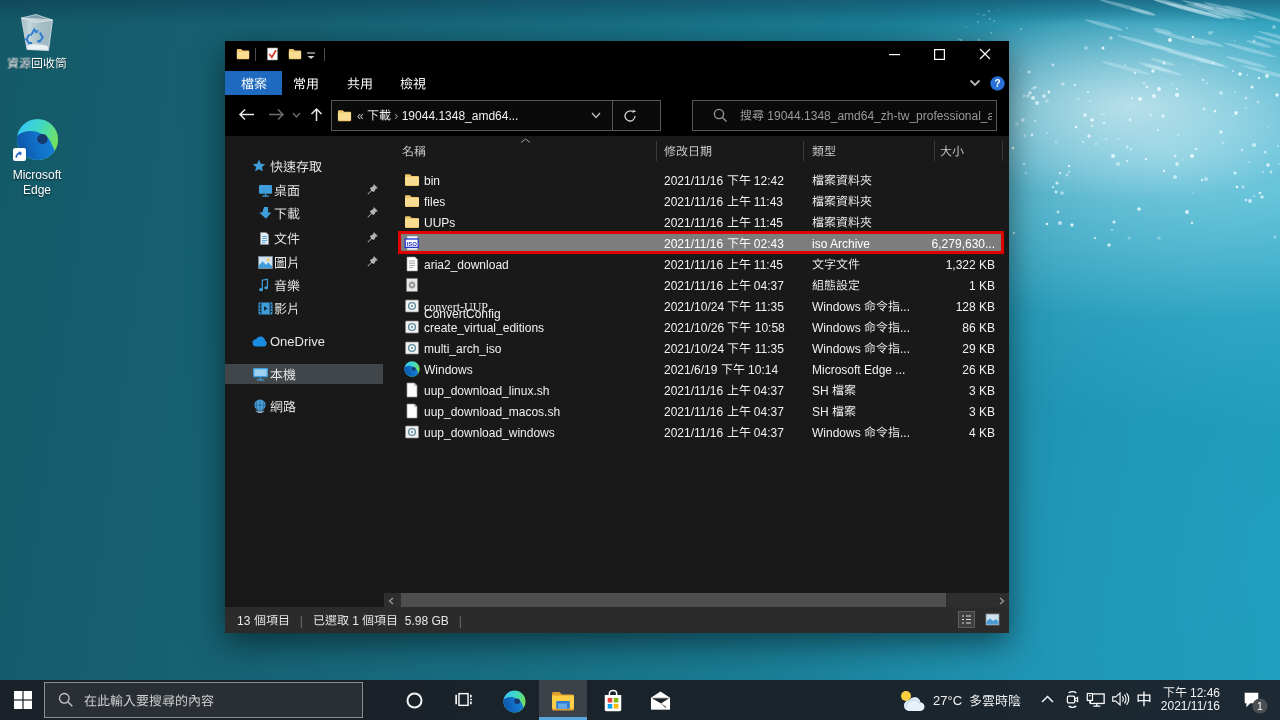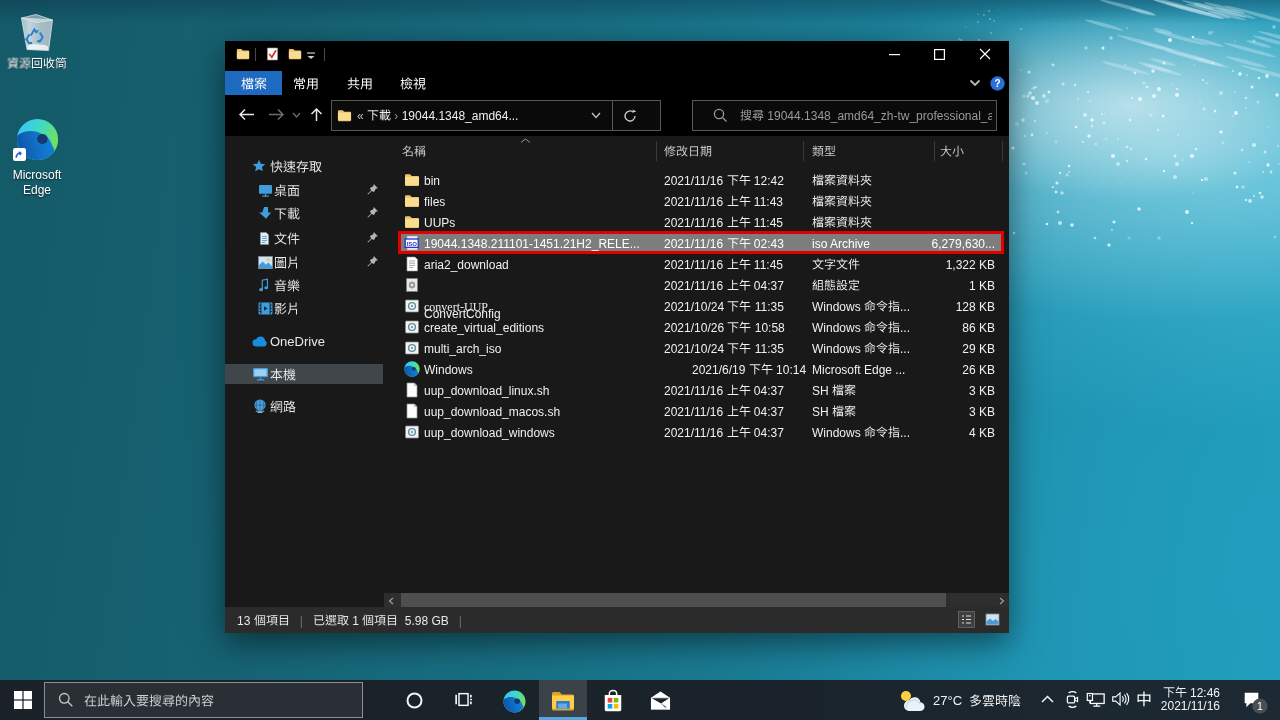--- a/index.html
+++ b/index.html
@@ -782,21 +782,20 @@
           <use href="#u6848" x="1000"></use>
           <use href="#u8CC7" x="2000"></use>
           <use href="#u6599" x="3000"></use>
           <use href="#u593E" x="4000"></use>
         </g>
       </svg></div>
     <div style="position:absolute;left:399px;top:232px;width:604px;height:21px;background:#7d7d7d;"></div>
     <svg style="position:absolute;left:404px;top:235px;width:16px;height:16px;">
       <use href="#iso"></use>
     </svg>
-    <div style="position:absolute;left:424px;top:235px;font-size:12px;line-height:18px;color:#fff;white-space:nowrap;"><span>19044.1348.211101-1451.21H2_RELE...</span></div>
     <div style="position:absolute;left:664px;top:235px;font-size:12px;line-height:18px;color:#fff;white-space:nowrap;"><span>2021/11/16 </span><svg class="k" style="width:2.000em;height:1em" viewBox="0 0 2000 1000">
         <g fill="currentColor">
           <use href="#u4E0B" x="0"></use>
           <use href="#u5348" x="1000"></use>
         </g>
       </svg><span> 02:43</span></div>
     <div style="position:absolute;left:812px;top:235px;font-size:12px;line-height:18px;color:#fff;white-space:nowrap;"><span>iso Archive</span></div>
     <div style="position:absolute;right:285px;top:235px;font-size:12px;line-height:18px;color:#fff;white-space:nowrap;width:90px;text-align:right"><span>6,279,630...</span></div>
     <svg style="position:absolute;left:404px;top:256px;width:16px;height:16px;">
       <use href="#tdoc"></use>
@@ -887,21 +886,21 @@
           <use href="#u547D" x="0"></use>
           <use href="#u4EE4" x="1000"></use>
           <use href="#u6307" x="2000"></use>
         </g>
       </svg><span>...</span></div>
     <div style="position:absolute;right:285px;top:340px;font-size:12px;line-height:18px;color:#f0f0f0;white-space:nowrap;width:90px;text-align:right"><span>29 KB</span></div>
     <svg style="position:absolute;left:404px;top:361px;width:16px;height:16px;">
       <use href="#edge"></use>
     </svg>
     <div style="position:absolute;left:424px;top:361px;font-size:12px;line-height:18px;color:#f0f0f0;white-space:nowrap;"><span>Windows</span></div>
-    <div style="position:absolute;left:664px;top:361px;font-size:12px;line-height:18px;color:#f0f0f0;white-space:nowrap;margin-left:28px;"><span>2021/6/19 </span><svg class="k" style="width:2.000em;height:1em" viewBox="0 0 2000 1000">
+    <div style="position:absolute;left:664px;top:361px;font-size:12px;line-height:18px;color:#f0f0f0;white-space:nowrap;"><span>2021/6/19 </span><svg class="k" style="width:2.000em;height:1em" viewBox="0 0 2000 1000">
         <g fill="currentColor">
           <use href="#u4E0B" x="0"></use>
           <use href="#u5348" x="1000"></use>
         </g>
       </svg><span> 10:14</span></div>
     <div style="position:absolute;left:812px;top:361px;font-size:12px;line-height:18px;color:#f0f0f0;white-space:nowrap;"><span>Microsoft Edge ...</span></div>
     <div style="position:absolute;right:285px;top:361px;font-size:12px;line-height:18px;color:#f0f0f0;white-space:nowrap;width:90px;text-align:right"><span>26 KB</span></div>
     <svg style="position:absolute;left:404px;top:382px;width:16px;height:16px;">
       <use href="#pfile"></use>
     </svg>

